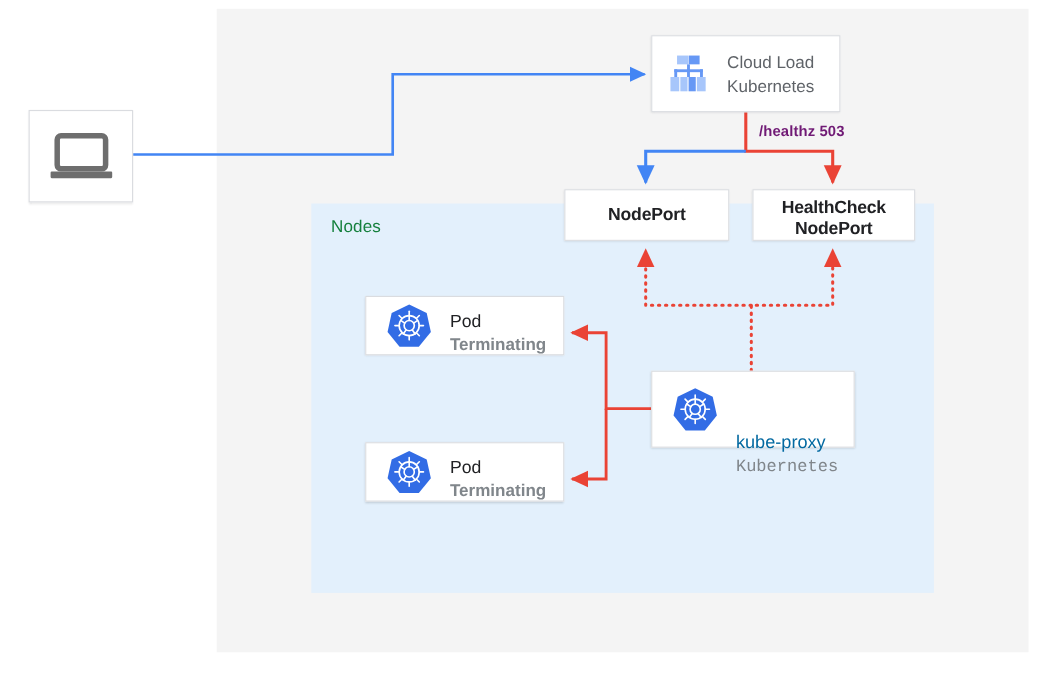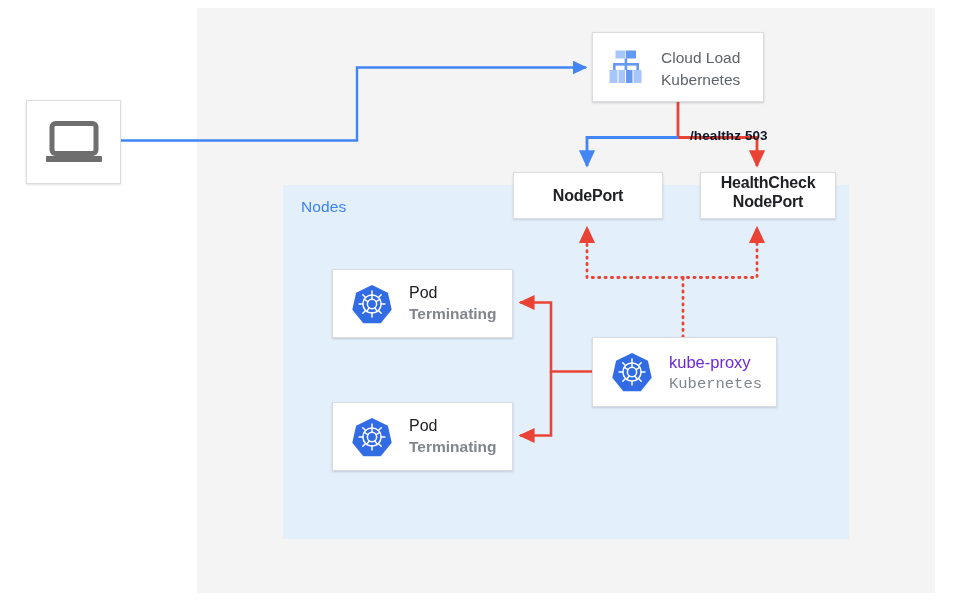--- a/index.html
+++ b/index.html
@@ -29,21 +29,21 @@
     top: 185px;
     width: 566px;
     height: 354px;
     background: #e3f0fc;
   }
   .panel-nodes-label {
     position: absolute;
     left: 301px;
     top: 198px;
     font-size: 15.5px;
-    color: #3b82f6;
+    color: #15803d;
     letter-spacing: 0.1px;
   }
   .card {
     position: absolute;
     background: #ffffff;
     border: 1px solid #dadce0;
     box-sizing: border-box;
     box-shadow: 0 1px 2px rgba(60,64,67,0.22);
   }
   
@@ -74,35 +74,35 @@
     line-height: 22px;
     color: #5f6368;
   }
   
   .np-card {
     left: 513px; top: 172px; width: 150px; height: 47px;
     display: flex; align-items: center; justify-content: center;
     box-shadow: 0 1px 2px rgba(60,64,67,0.18);
   }
   .hcnp-card {
-    left: 700px; top: 172px; width: 136px; height: 47px;
-    display: flex; align-items: flex-start; justify-content: center;
+    left: 684px; top: 172px; width: 148px; height: 47px;
+    display: flex; align-items: flex-end; justify-content: center;
     box-shadow: 0 1px 2px rgba(60,64,67,0.18);
   }
   .np-label {
     font-size: 16px;
     font-weight: bold;
     color: #202124;
     text-align: center;
     line-height: 19px;
     letter-spacing: -0.2px;
   }
   
   .pod-card {
-    left: 332px; width: 181px; height: 69px;
+    left: 332px; width: 181px; height: 54px;
   }
   .pod-card.pod-1 { top: 269px; }
   .pod-card.pod-2 { top: 402px; }
   .k8s-icon {
     position: absolute;
     left: 18px; top: 50%;
     transform: translateY(-50%);
     width: 42px; height: 42px;
   }
   .pod-text {
@@ -129,38 +129,38 @@
     left: 18px; top: 50%;
     transform: translateY(-50%);
     width: 42px; height: 42px;
   }
   .kp-text {
     position: absolute;
     left: 76px; top: 13px;
   }
   .kp-title {
     font-size: 16.5px;
-    color: #6d28d9;
+    color: #0369a1;
     line-height: 22px;
+    margin-top: 40px;
   }
   .kp-sub {
     font-size: 15.5px;
     color: #80868b;
     line-height: 22px;
     font-family: Liberation Mono, monospace;
   }
   
   .healthz-label {
     position: absolute;
     left: 690px; top: 112px;
     font-size: 13.5px;
     font-weight: bold;
-    color: #0f172a;
+    color: #701a75;
     letter-spacing: 0.1px;
-    margin-top: 16px;
   }
   svg.wires {
     position: absolute;
     left: 0; top: 0;
     width: 953px; height: 612px;
     pointer-events: none;
   }
 </style>
 </head>
 <body>

